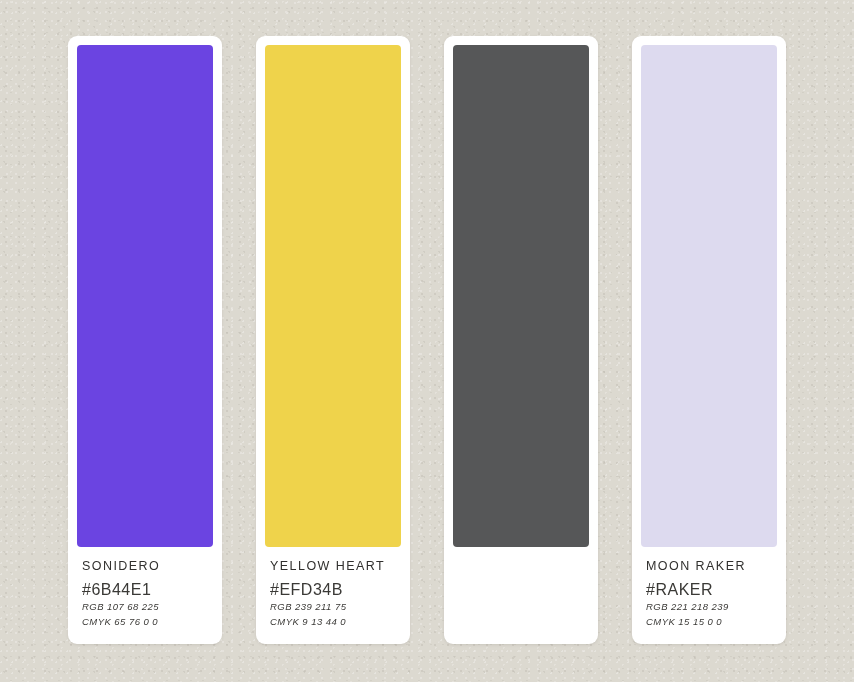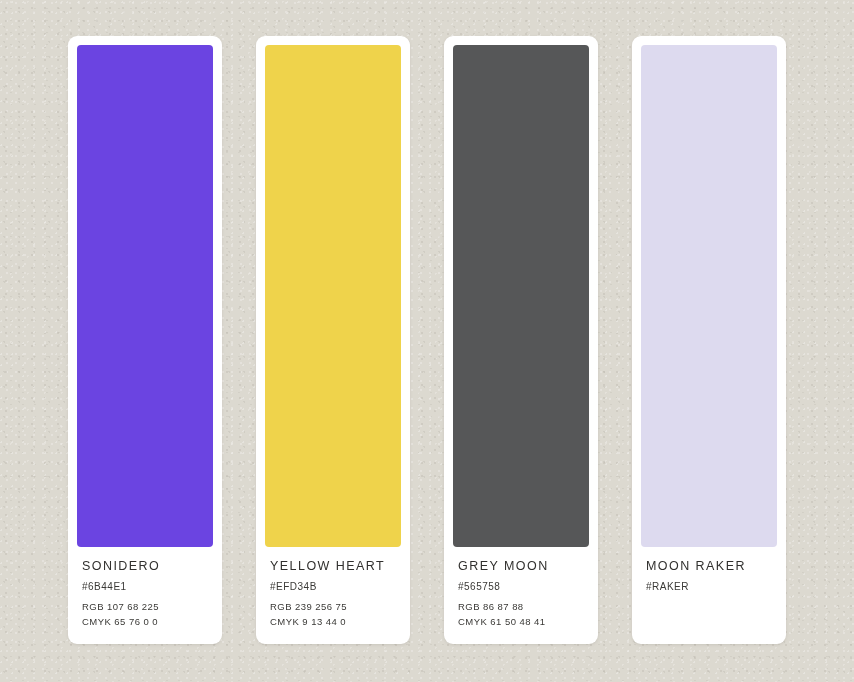--- a/index.html
+++ b/index.html
@@ -71,38 +71,39 @@
   .color-name {
     font-size: 12.5px;
     letter-spacing: 1.45px;
     color: #31302e;
     text-transform: uppercase;
     line-height: 1.1;
     white-space: nowrap;
   }
 
   .color-hex {
-    font-size: 10px;
+    font-size: 16px;
     letter-spacing: 0.5px;
     color: #3a3936;
     margin-top: 7px;
     white-space: nowrap;
   }
 
   .color-values {
     margin-top: auto;
     padding-bottom: 14px;
   }
 
   .value-line {
     font-size: 9.5px;
     letter-spacing: 0.45px;
     color: #3a3936;
     line-height: 1.65;
     white-space: nowrap;
+    font-style: italic;
   }
 </style>
 </head>
 <body style="background-color: rgb(220, 217, 208);">
 
 <div id="noise-overlay"></div>
 
 <div id="palette-board">
 
   <div class="swatch-card">
@@ -116,39 +117,35 @@
       </div>
     </div>
   </div>
 
   <div class="swatch-card">
     <div class="color-chip" style="background-color: rgb(239, 211, 75);"></div>
     <div class="card-info">
       <div class="color-name">YELLOW HEART</div>
       <div class="color-hex">#EFD34B</div>
       <div class="color-values">
-        <div class="value-line">RGB 239 256 75</div>
+        <div class="value-line">RGB 239 211 75</div>
         <div class="value-line">CMYK 9 13 44 0</div>
       </div>
     </div>
   </div>
 
   <div class="swatch-card">
     <div class="color-chip" style="background-color: rgb(86, 87, 88);"></div>
-    <div class="card-info">
-      <div class="color-name">GREY MOON</div>
-      <div class="color-hex">#565758</div>
-      <div class="color-values">
-        <div class="value-line">RGB 86 87 88</div>
-        <div class="value-line">CMYK 61 50 48 41</div>
-      </div>
-    </div>
   </div>
 
   <div class="swatch-card">
     <div class="color-chip" style="background-color: rgb(221, 218, 239);"></div>
     <div class="card-info">
       <div class="color-name">MOON RAKER</div>
       <div class="color-hex">#RAKER</div>
+      <div class="color-values">
+        <div class="value-line">RGB 221 218 239</div>
+        <div class="value-line">CMYK 15 15 0 0</div>
+      </div>
     </div>
   </div>
 
 </div>
 
 </body></html>

